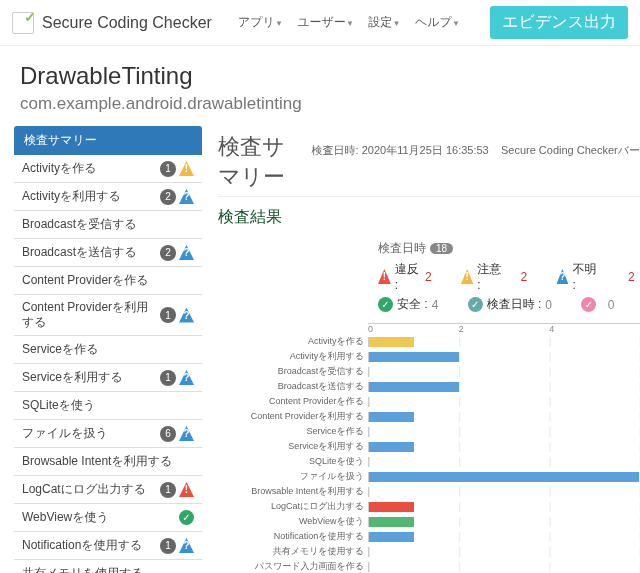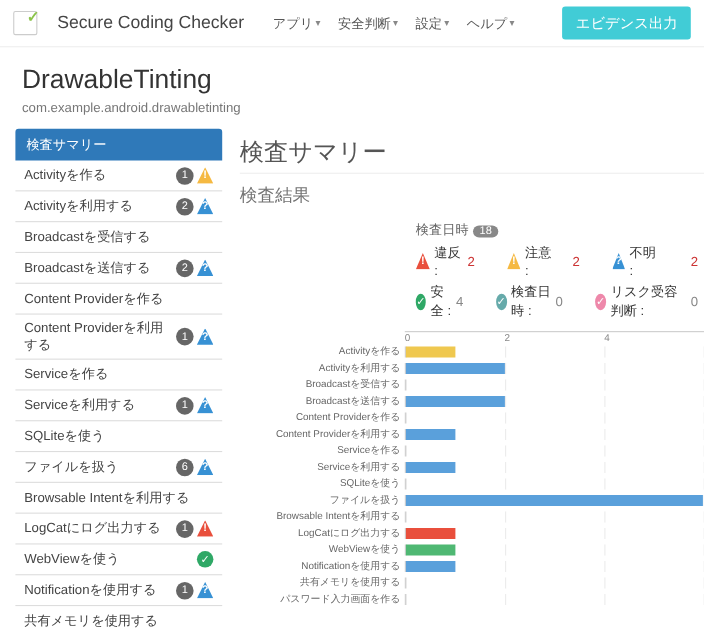--- a/index.html
+++ b/index.html
@@ -1,45 +1,45 @@
 <!DOCTYPE html>
 <html><head>
 <meta charset="utf-8">
 <style>
   * { box-sizing: border-box; margin: 0; padding: 0; }
   body { font-family: "Hiragino Kaku Gothic Pro", Meiryo, sans-serif; font-size: 12px; color: #333; background: #fff; width: 640px; height: 573px; overflow: hidden; }
   .topbar { display: flex; align-items: center; padding: 6px 12px; border-bottom: 1px solid #eee; }
-  .logo-box { display: flex; align-items: center; gap: 18px; }
+  .logo-box { display: flex; align-items: center; gap: 8px; }
   .logo-icon { width: 22px; height: 22px; background: #fff; border: 1px solid #ccc; border-radius: 2px; position: relative; }
   .logo-icon::after { content: "✓"; color: #8bc34a; font-weight: bold; position: absolute; top: -4px; right: -3px; font-size: 14px; }
   .logo-text { font-size: 16px; color: #444; }
   .topnav { display: flex; gap: 4px; margin-left: 20px; }
   .topnav-item { color: #555; font-size: 12px; padding: 4px 6px; cursor: pointer; display: flex; align-items: center; gap: 2px; }
   .caret { font-size: 9px; color: #888; }
-  .export-btn { margin-left: auto; background: #20c4d0; color: #fff; padding: 6px 12px; border-radius: 3px; font-size: 13px; cursor: pointer; opacity: 0.85; }
+  .export-btn { margin-left: auto; background: #20c4d0; color: #fff; padding: 6px 12px; border-radius: 3px; font-size: 16px; cursor: pointer; opacity: 0.85; }
   .proj { padding: 16px 33px 6px 20px; }
   .proj h1 { font-size: 24px; font-weight: 400; color: #333; }
-  .proj .pkg { color: #777; font-size: 12px; margin-top: 4px; }
+  .proj .pkg { color: #777; font-size: 17px; margin-top: 4px; }
   .body { display: flex; padding: 6px 0px 0 14px; }
   .sidebar { width: 188px; flex-shrink: 0; }
   .side-head { background: #2f79b9; color: #fff; padding: 6px 10px; font-size: 12px; border-top-left-radius: 3px; border-top-right-radius: 3px; }
   .side-item { display: flex; align-items: center; padding: 5px 8px; border-bottom: 1px solid #ddd; font-size: 12px; color: #444; cursor: pointer; min-height: 28px; }
   .side-item .lbl { flex: 1; line-height: 1.25; }
   .badges { display: flex; gap: 3px; align-items: center; }
   .cnt { display: inline-flex; align-items: center; justify-content: center; min-width: 16px; height: 16px; border-radius: 8px; background: #666; color: #fff; font-size: 10px; padding: 0 5px; }
   .ico { width: 15px; height: 15px; display: inline-flex; align-items: center; justify-content: center; font-size: 10px; color: #fff; }
   .ico-warn { background: #e94f3c; clip-path: polygon(50% 0, 100% 100%, 0 100%); color:#fff; font-weight:bold; }
   .ico-caution { background: #f5b942; clip-path: polygon(50% 0, 100% 100%, 0 100%); color:#fff; font-weight:bold;}
   .ico-unk { background: #3791d4; clip-path: polygon(50% 0, 100% 100%, 0 100%); color:#fff; font-weight:bold;}
   .ico-safe { background: #2fa866; border-radius: 50%; }
   .main { flex: 1; padding: 6px 0 0 16px; overflow: hidden; }
   .main-head { display: flex; align-items: baseline; gap: 16px; border-bottom: 1px solid #eee; padding-bottom: 4px; }
   .main-head h2 { font-size: 22px; font-weight: 400; color: #555; }
   .meta { font-size: 11px; color: #666; margin-left: auto; white-space: nowrap; }
-  .main h3 { font-size: 16px; font-weight: 400; color: #737373; margin: 10px 0 12px; }
+  .main h3 { font-size: 16px; font-weight: 400; color: #14532d; margin: 10px 0 12px; }
   .stats { font-size: 12px; }
   .stats .row1 { color: #666; margin-bottom: 4px; padding-left: 160px; }
   .pill { display:inline-block; background:#888; color:#fff; border-radius:8px; padding:0 6px; font-size:10px; margin-left:4px;}
   .stats-row { display: flex; gap: 24px; padding-left: 160px; margin-bottom: 4px; align-items:center;}
   .stat { display: flex; align-items: center; gap: 4px; font-size: 12px; }
   .stat .v { color: #c33; font-weight: 500; min-width: 12px; }
   .stat .v.gray { color: #888; }
   .chart { margin-top: 10px; margin-left: 150px; border-top: 1px solid #ccc; position: relative; }
   .axis { display:flex; font-size:9px; color:#888; }
   .axis span { flex:1; text-align:left; }
@@ -59,21 +59,21 @@
   <div class="logo-box">
     <span class="logo-icon"></span>
     <span class="logo-text">Secure Coding Checker</span>
   </div>
   <div class="topnav" id="topnav">
       <div class="topnav-item">
         <span>アプリ</span>
         <span class="caret">▾</span>
       </div>
       <div class="topnav-item">
-        <span>安全判断</span>
+        <span>ユーザー</span>
         <span class="caret">▾</span>
       </div>
       <div class="topnav-item">
         <span>設定</span>
         <span class="caret">▾</span>
       </div>
       <div class="topnav-item">
         <span>ヘルプ</span>
         <span class="caret">▾</span>
       </div>
@@ -175,20 +175,26 @@
         <div class="side-item">
           <span class="lbl">共有メモリを使用する</span>
           <span class="badges"></span>
         </div>
       </div>
   </div>
 
   <div class="main">
     <div class="main-head">
       <h2>検査サマリー</h2>
+      <div class="meta">
+        <span>検査日時:</span>
+        <span>2020年11月25日 16:35:53</span>
+        &nbsp;&nbsp;
+        <span>Secure Coding Checkerバー</span>
+      </div>
     </div>
     <h3>検査結果</h3>
 
     <div class="stats">
       <div class="row1">
         <span>検査日時</span><span class="pill">18</span>
       </div>
       <div class="stats-row">
         <div class="stat">
             <span class="ico ico-warn">!</span>
@@ -202,21 +208,21 @@
         <div class="stat">
             <span class="ico ico-safe">✓</span>
             <span>安全 :</span>
             <span class="v gray">4</span>
           </div>
         <div class="stat">
             <span class="ico ico-safe" style="background:#6aa">✓</span>
             <span>検査日時 :</span>
             <span class="v gray">0</span>
           </div>
-        <div class="stat"><span class="ico" style="background:#e8a;border-radius:50%">✓</span><span>リスク受容判断 :</span>&nbsp;<span class="v gray">0</span></div>
+        <div class="stat"><span class="ico" style="background:#e8a;border-radius:50%">✓</span>&nbsp;<span class="v gray">0</span></div>
       </div>
     </div>
 
     <div class="chart">
       <div class="axis" id="axis">
           <span>0</span>
           <span>2</span>
           <span>4</span>
         </div>
       <div id="chartrows">

